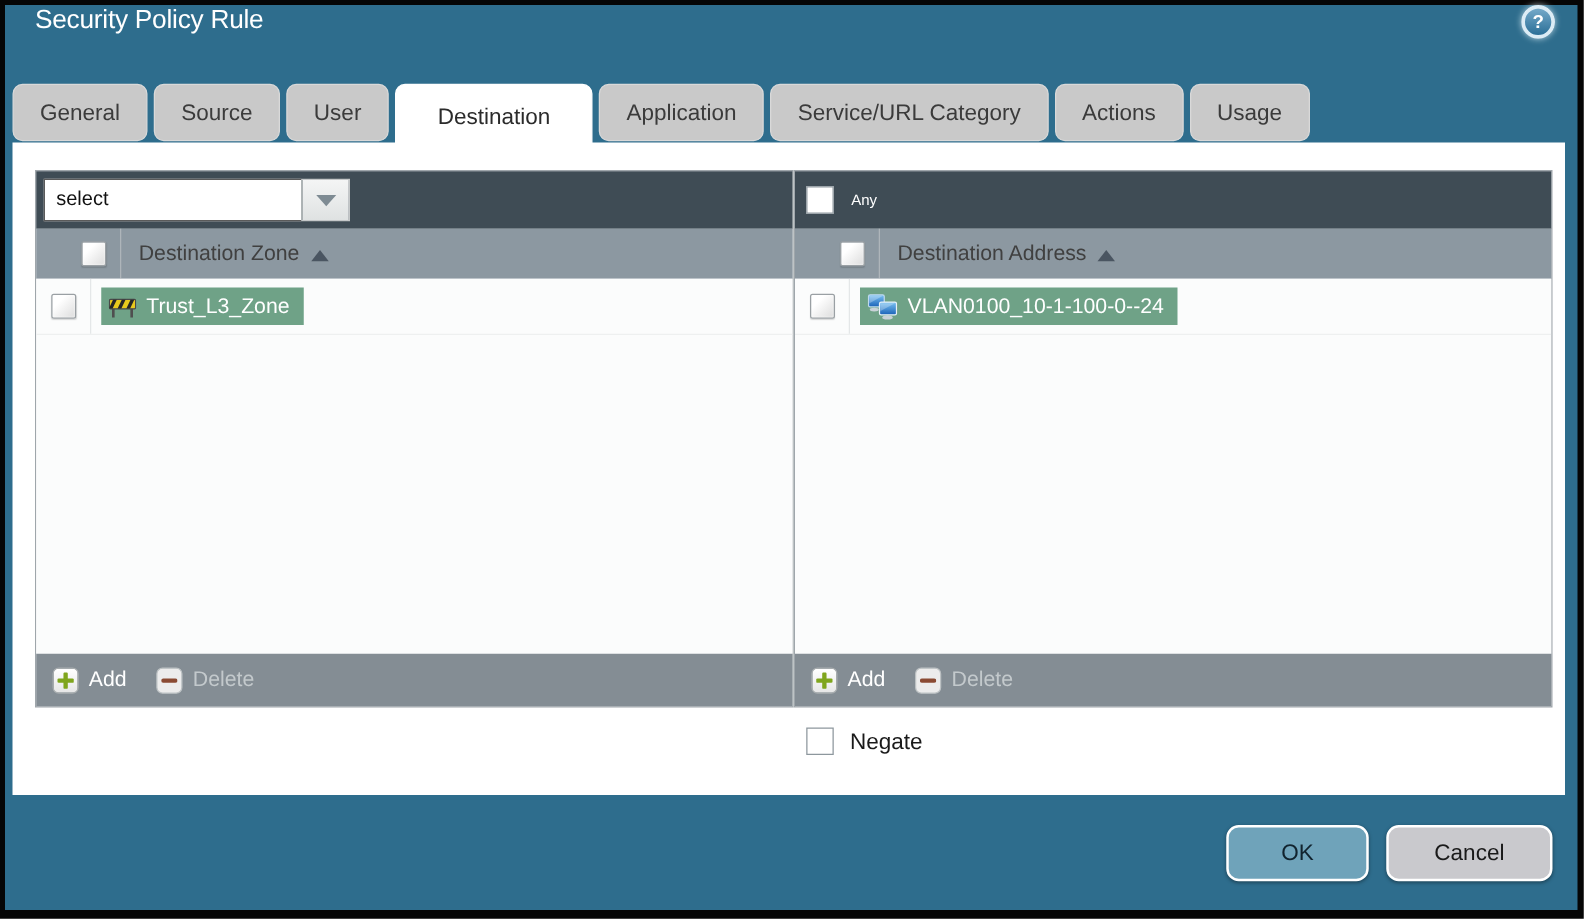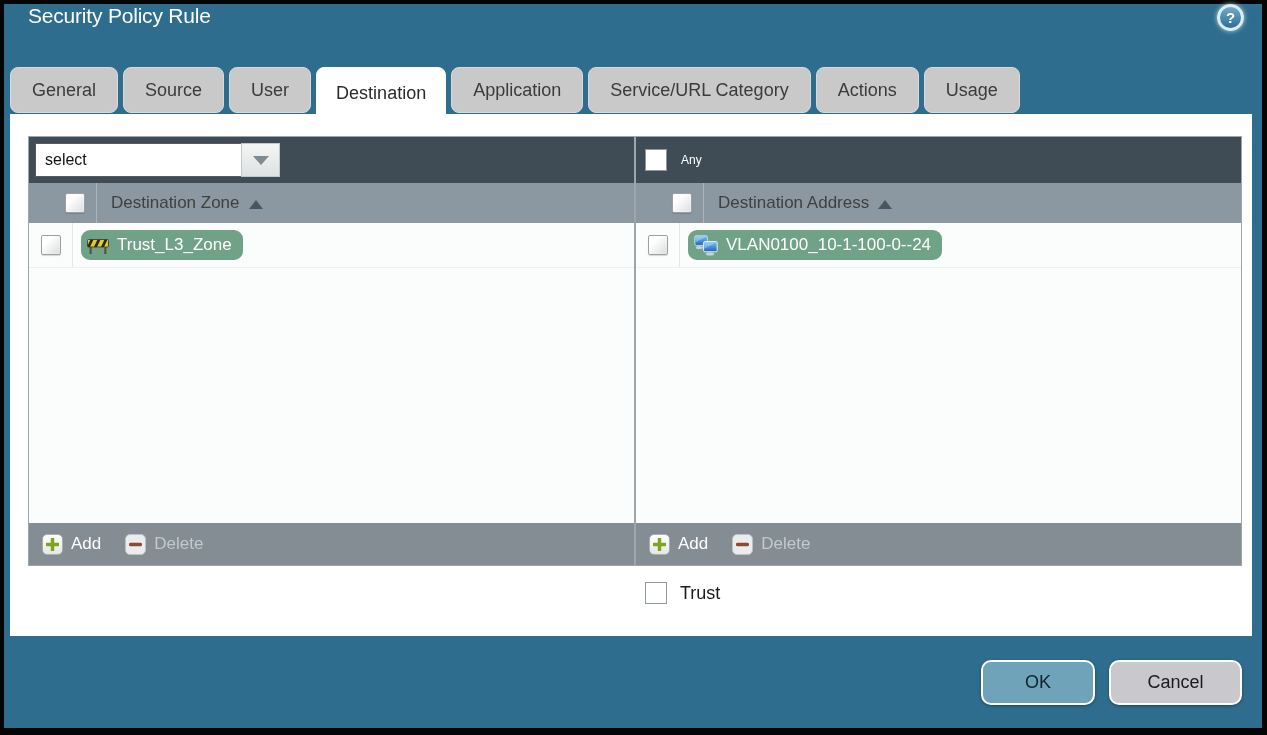--- a/index.html
+++ b/index.html
@@ -38,21 +38,21 @@
     background:#C9C9C9;border:1px solid #d9d9d9;
     border-radius:8px;
     display:flex;align-items:center;justify-content:center;
     padding:0 21px;font-size:18px;color:#3b3b3b;
     cursor:pointer;box-sizing:border-box;white-space:nowrap;
   }
   .tab.active{
     background:#ffffff;border-color:#ffffff;
     height:53px;margin-bottom:-2px;
     border-radius:8px 8px 0 0;
-    padding:0 19px;color:#2b2b2b;z-index:3;
+    padding:0 33px;color:#2b2b2b;z-index:3;
   }
   
   .content{
     position:absolute;left:6px;right:10px;top:110px;bottom:92px;
     background:#ffffff;z-index:1;
   }
   .panels{display:flex;gap:0;padding:22px 10px 0 18px;}
   .panel{
     flex:1;height:430px;border:1px solid #9FA6AB;
     display:flex;flex-direction:column;box-sizing:border-box;background:#FBFCFC;
@@ -103,21 +103,21 @@
     width:0;height:0;
     border-left:7px solid transparent;border-right:7px solid transparent;
     border-bottom:9px solid #4A5561;margin-top:2px;
   }
   .rows{flex:1;background:#FBFCFC;overflow:hidden;}
   .row{height:44px;display:flex;align-items:center;border-bottom:1px solid #eef0f0;}
   .row .cb-col{border-right:1px solid #e4e7e8;height:44px;}
   .chip{
     margin-left:8px;background:#6FA287;color:#fff;height:30px;
     display:inline-flex;align-items:center;gap:8px;
-    padding:0 11px 0 6px;font-size:17px;cursor:pointer;white-space:nowrap;border-radius:9px;
+    padding:0 11px 0 6px;font-size:17px;cursor:pointer;white-space:nowrap;
   }
   .panel-footer{
     height:42px;min-height:42px;background:#848D94;
     display:flex;align-items:center;gap:24px;padding-left:13px;
   }
   .tool{display:flex;gap:8px;color:#fff;font-size:17px;cursor:pointer;}
   .tool-icon{
     width:21px;height:21px;border-radius:5px;box-sizing:border-box;
     display:flex;align-items:center;justify-content:center;
     background:linear-gradient(180deg,#ffffff,#e6e6e6);
@@ -296,21 +296,21 @@
                 </svg>
             </span>
             <span>Delete</span>
           </div>
         </div>
       </div>
     </div>
 
     <div class="negate-row">
       <span class="cb-plain"></span>
-      <span>Trust</span>
+      <span>Negate</span>
     </div>
   </div>
 
   <div class="footer">
     <div class="btn btn-ok">OK</div>
     <div class="btn btn-cancel">Cancel</div>
   </div>
 </div>
 
 </body></html>

